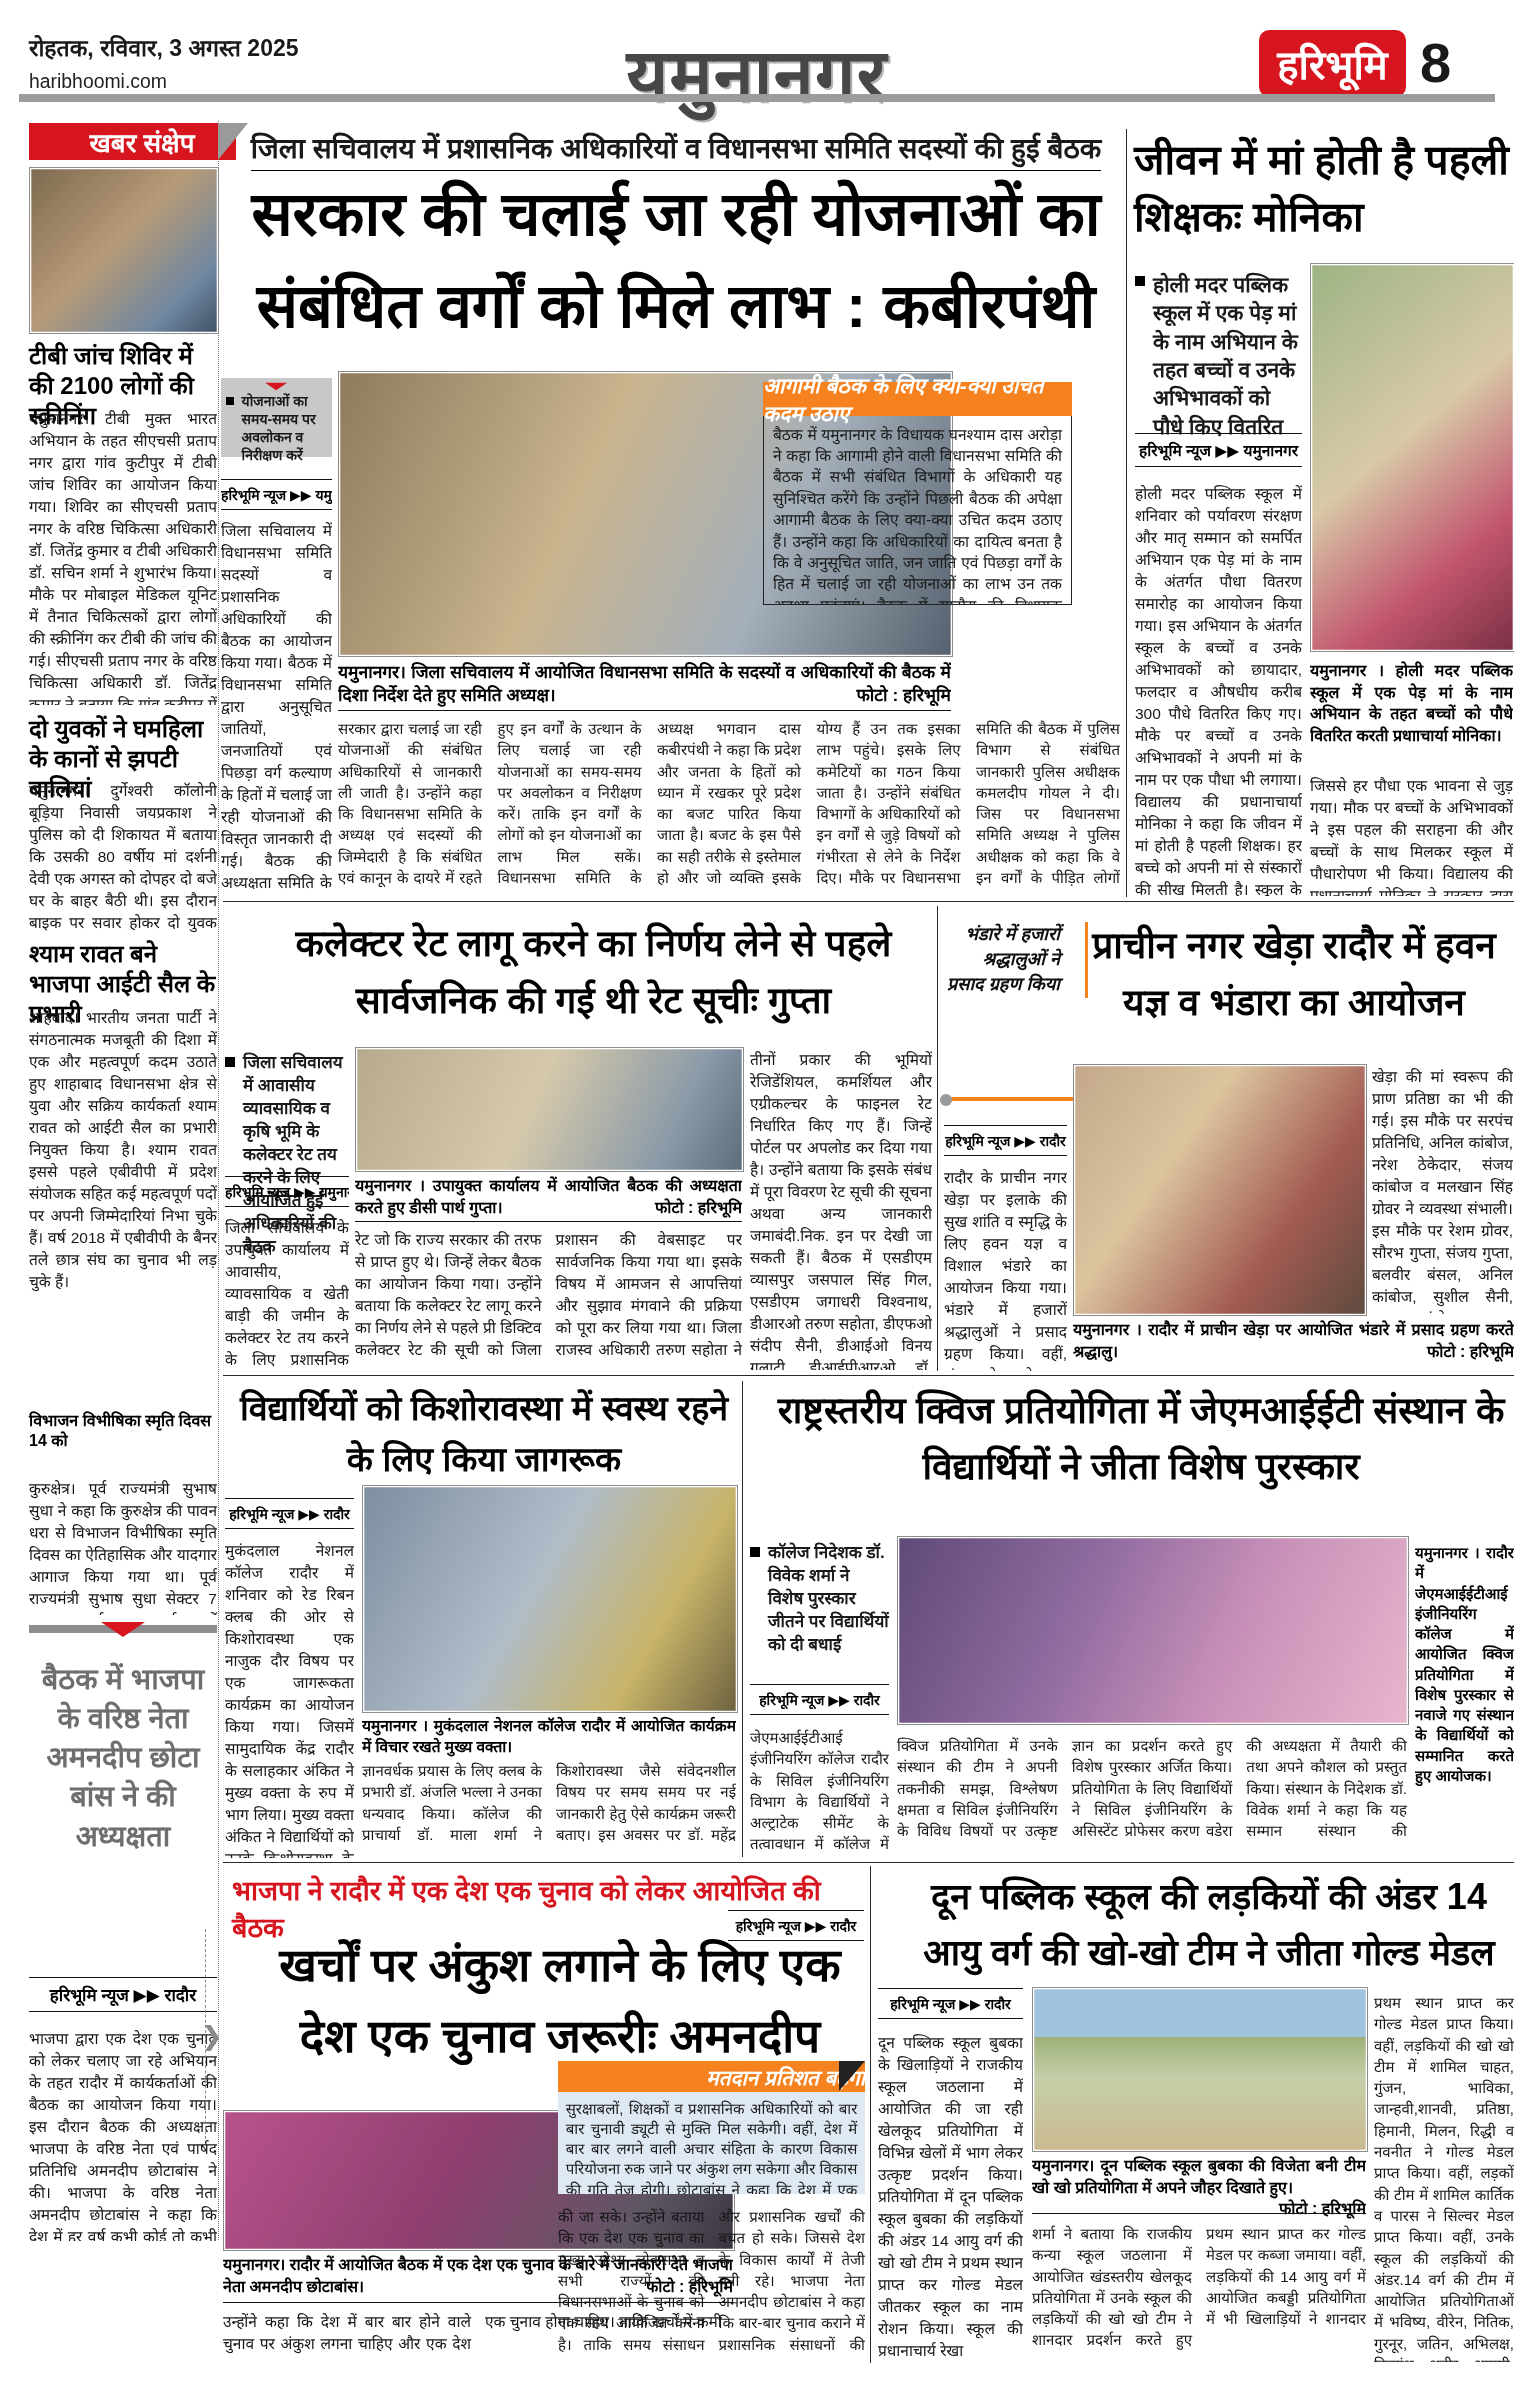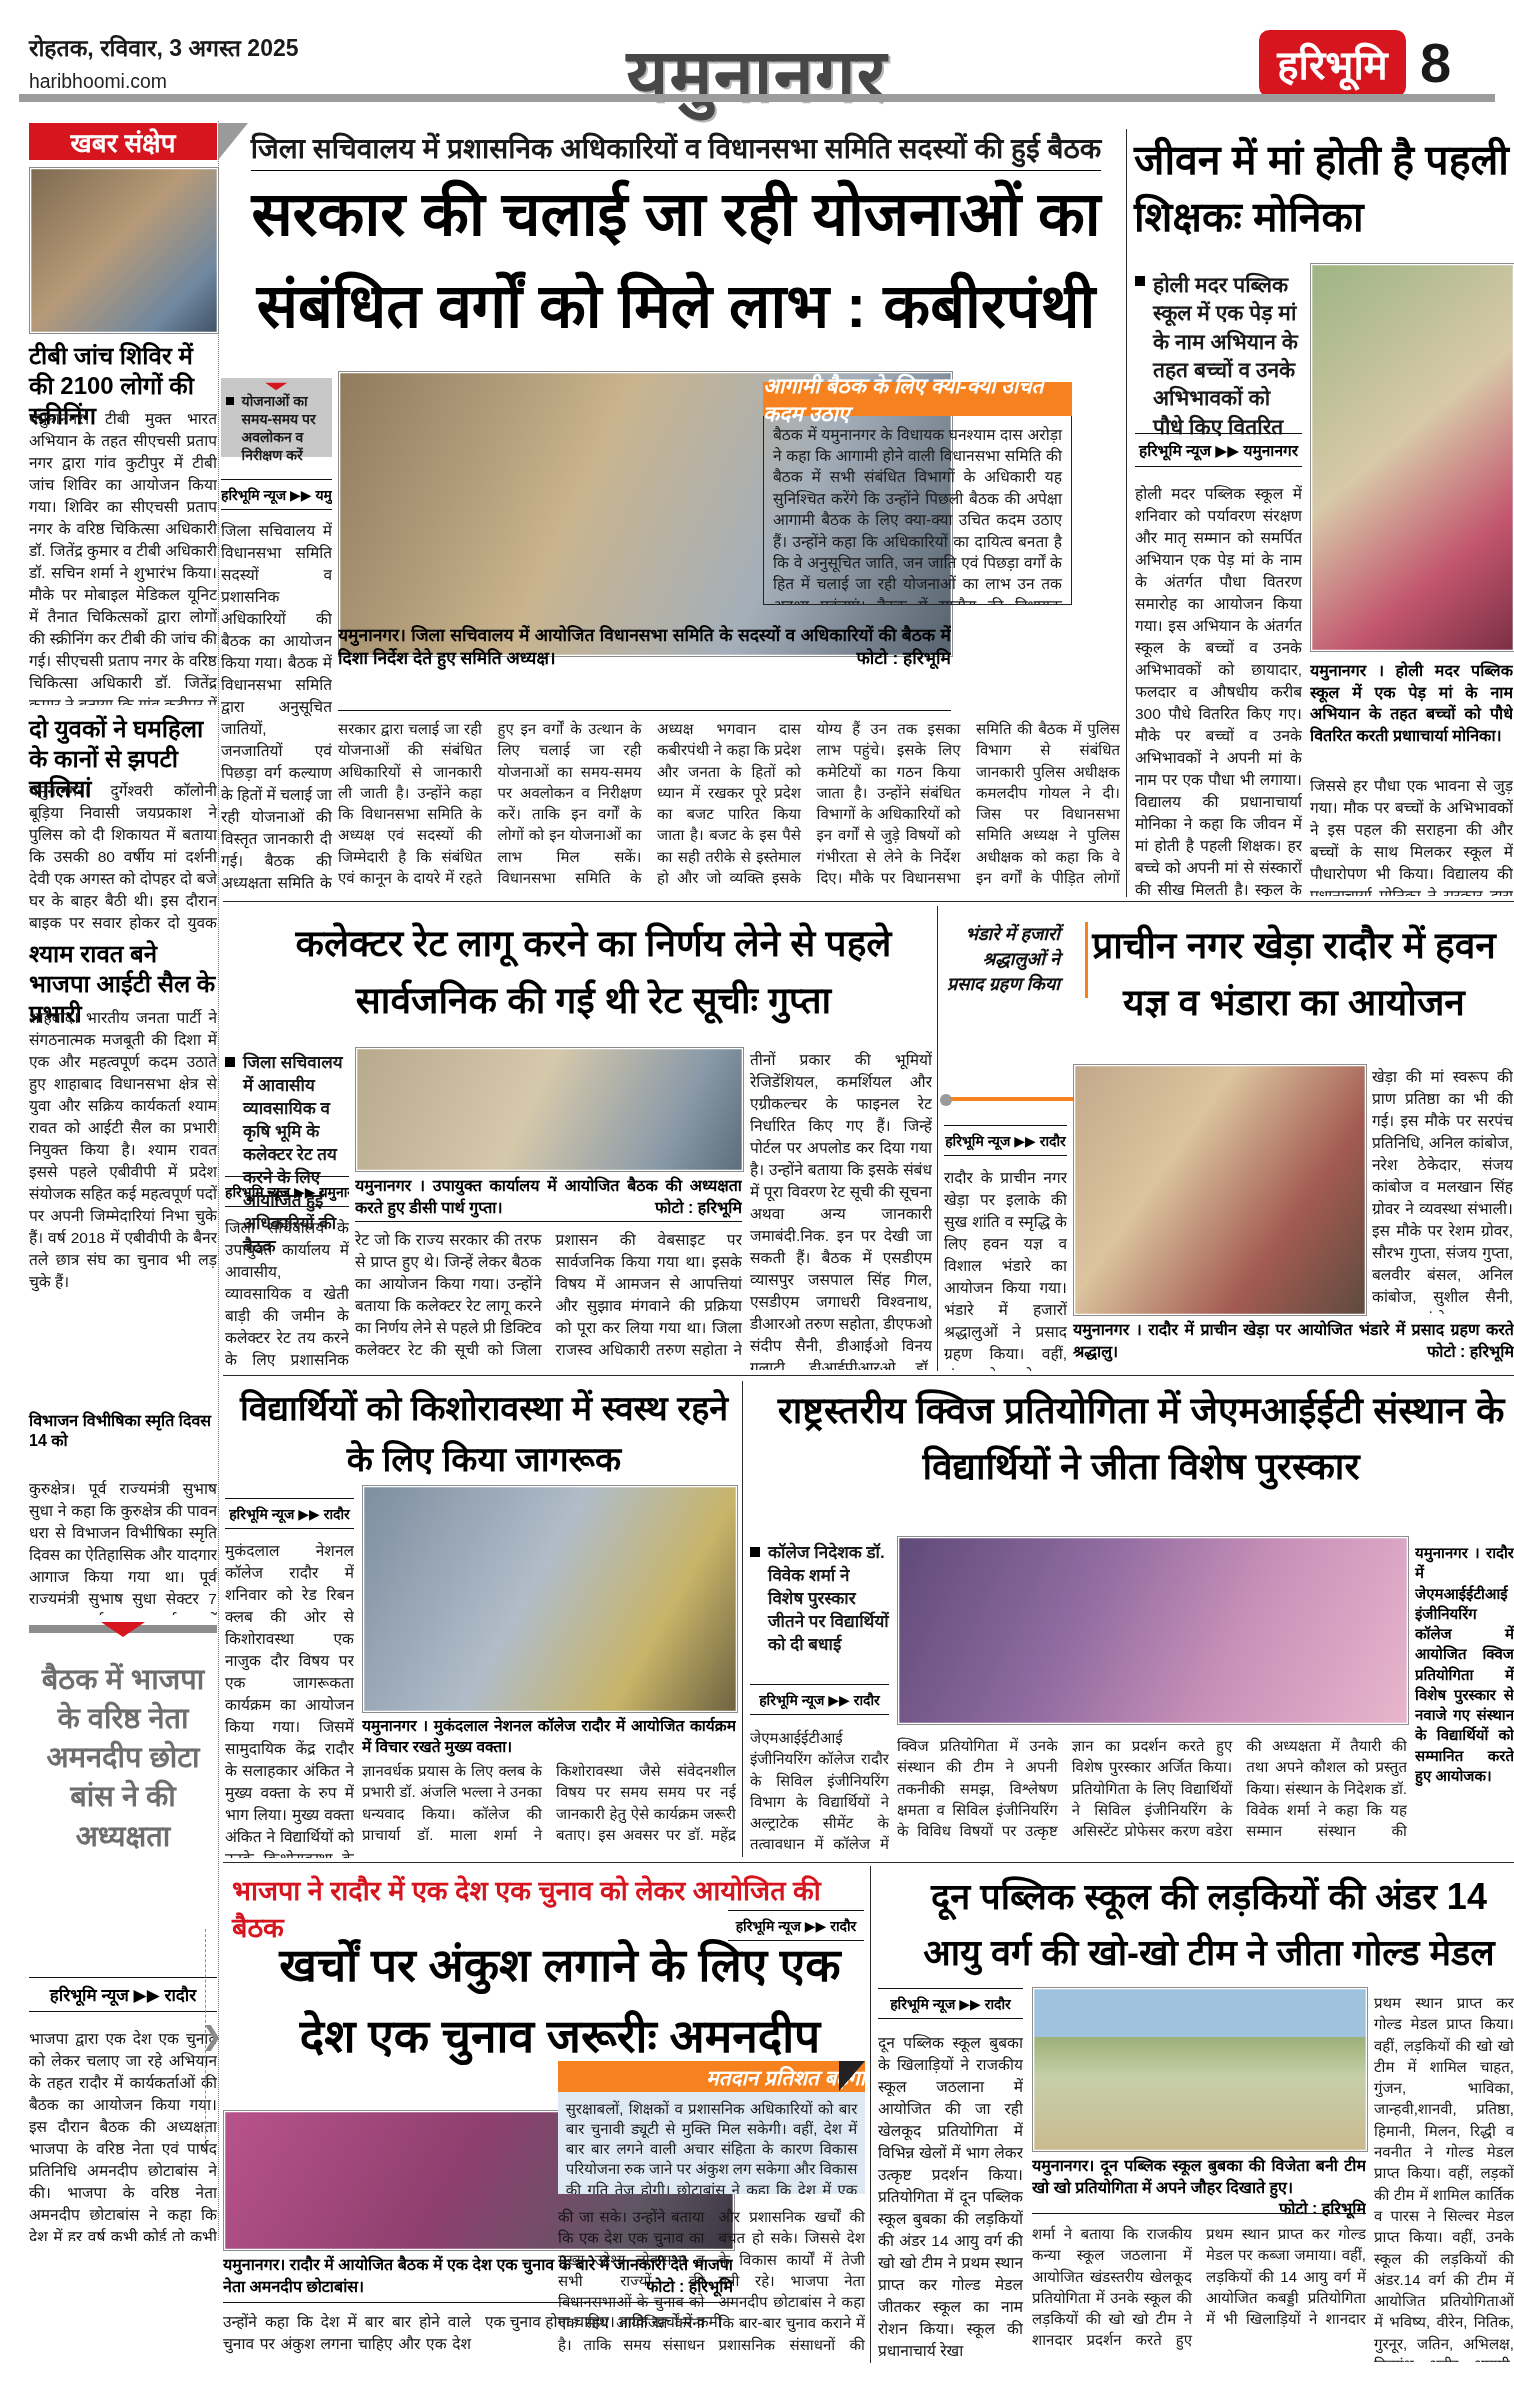--- a/index.html
+++ b/index.html
@@ -41,21 +41,21 @@
 
   <div class="abs vdash" style="left:218px;top:121px;height:2119px;"></div>
   <div class="abs vrule" style="left:1126px;top:129px;height:768px;"></div>
   <div class="abs vrule" style="left:937px;top:906px;height:465px;"></div>
   <div class="abs vrule" style="left:742px;top:1381px;height:476px;"></div>
   <div class="abs vrule" style="left:870px;top:1866px;height:497px;"></div>
   <div class="abs hdouble" style="left:223px;top:901px;width:1291px;"></div>
   <div class="abs hrule" style="left:223px;top:1375px;width:1291px;"></div>
   <div class="abs hrule" style="left:223px;top:1862px;width:1291px;"></div>
 
-  <div class="abs" style="left:29px;top:123px;width:188px;height:37px;background:#d6151f;display:flex;align-items:center;justify-content:center;">
+  <div class="abs" style="left:29px;top:123px;width:188px;height:37px;background:#d6151f;display:flex;align-items:center;justify-content:center;padding-left:19px;">
     <span style="color:#fff;font-size:26px;font-weight:900;">खबर संक्षेप</span>
   </div>
   <div class="abs fold" style="left:218px;top:123px;"></div>
 
   <div class="abs photo" style="left:29px;top:167px;width:188px;height:165px;background:linear-gradient(135deg,#7d6a50 0%,#b79a77 45%,#6f87a0 80%,#3e5166 100%);"></div>
   <div class="abs hl" style="left:29px;top:341px;width:188px;font-size:24px;line-height:1.25;">टीबी जांच शिविर में की 2100 लोगों की स्क्रीनिंग</div>
   <div class="abs body-text" style="left:29px;top:408px;width:188px;height:297px;">यमुनानगर। टीबी मुक्त भारत अभियान के तहत सीएचसी प्रताप नगर द्वारा गांव कुटीपुर में टीबी जांच शिविर का आयोजन किया गया। शिविर का सीएचसी प्रताप नगर के वरिष्ठ चिकित्सा अधिकारी डॉ. जितेंद्र कुमार व टीबी अधिकारी डॉ. सचिन शर्मा ने शुभारंभ किया। मौके पर मोबाइल मेडिकल यूनिट में तैनात चिकित्सकों द्वारा लोगों की स्क्रीनिंग कर टीबी की जांच की गई। सीएचसी प्रताप नगर के वरिष्ठ चिकित्सा अधिकारी डॉ. जितेंद्र कुमार ने बताया कि गांव कुटीपुर में लगाए गए टीबी जांच शिविर में 2100 लोगों की स्क्रीनिंग की गई। जिनमें से 31 लोगों के एक्सरे और 15 लोगों के बलगम सैंपल लिए गए हैं। जिन्हें परीक्षण के लिए भेजा गया है।</div>
 
   <div class="abs hl" style="left:29px;top:714px;width:188px;font-size:24px;line-height:1.25;">दो युवकों ने घमहिला के कानों से झपटी बालियां</div>
   <div class="abs body-text" style="left:29px;top:780px;width:188px;height:155px;">यमुनानगर। दुर्गेश्वरी कॉलोनी बूड़िया निवासी जयप्रकाश ने पुलिस को दी शिकायत में बताया कि उसकी 80 वर्षीय मां दर्शनी देवी एक अगस्त को दोपहर दो बजे घर के बाहर बैठी थी। इस दौरान बाइक पर सवार होकर दो युवक आए। आरोपी युवकों ने आते ही उसकी मां के कानों से सोने की बालियां झपट ली और मौके से फरार हो गए। जब उसकी मां ने शोर मचाया तो वह घर से बाहर आए और आरोपियों का पीछा करने का प्रयास किया। मगर आरोपी भागने में कामयाब हो गए। उसने मामले की सूचना पुलिस को दी। पुलिस ने मामले की जांच के बाद आरोपी युवकों के खिलाफ केस दर्ज कर कार्रवाई शुरू कर दी।</div>
@@ -86,21 +86,21 @@
       </div>
     <div style="display:flex;">
       <span class="sq" style="width:7.7px;height:7.7px;flex-basis:7.7px;"></span>
       <span style="font-size:14px;font-weight:800;line-height:1.3;">योजनाओं का समय-समय पर अवलोकन व निरीक्षण करें</span>
     </div>
   </div>
   <div class="abs byline" style="left:221px;top:479px;width:111px;font-size:14px;">हरिभूमि न्यूज ▶▶ यमुनानगर</div>
   <div class="abs body-text" style="left:221px;top:520px;width:111px;height:374px;">जिला सचिवालय में विधानसभा समिति सदस्यों व प्रशासनिक अधिकारियों की बैठक का आयोजन किया गया। बैठक में विधानसभा समिति द्वारा अनुसूचित जातियों, जनजातियों एवं पिछड़ा वर्ग कल्याण के हितों में चलाई जा रही योजनाओं की विस्तृत जानकारी दी गई। बैठक की अध्यक्षता समिति के अध्यक्ष भगवान दास कबीरपंथी ने की। समिति के अध्यक्ष भगवान दास कबीरपंथी ने कहा कि पिछड़ा वर्ग के उत्थान के लिए समिति का गठन भगवान द्वारा किया गया है। इसी वक्त इन जातियों के लोगों के उत्थान के लिए समय समय पर</div>
 
   <div class="abs photo" style="left:338px;top:371px;width:613px;height:284px;background:linear-gradient(115deg,#8f7a5d 0%,#c9b48e 40%,#a4afba 70%,#55616e 100%);"></div>
-  <div class="abs caption" style="left:338px;top:624px;width:613px;font-size:17.4px;">
+  <div class="abs caption" style="left:338px;top:661px;width:613px;font-size:17.4px;">
     <span>यमुनानगर। जिला सचिवालय में आयोजित विधानसभा समिति के सदस्यों व अधिकारियों की बैठक में दिशा निर्देश देते हुए समिति अध्यक्ष।</span>
     <span style="float:right;font-weight:700;">फोटो : हरिभूमि</span>
   </div>
   <div class="abs hrule" style="left:338px;top:710px;width:613px;border-top-color:#111;"></div>
 
   <div class="abs" style="left:763px;top:382px;width:309px;">
     <div style="background:#f5821f;height:34px;display:flex;align-items:center;justify-content:center;">
       <span style="color:#fff;font-size:21px;font-weight:900;font-style:italic;">आगामी बैठक के लिए क्या-क्या उचित कदम उठाए</span>
     </div>
     <div style="border:1.9px solid #222;border-top:none;padding:7.7px 9px;font-size:15.5px;line-height:1.38;text-align:justify;height:173px;overflow:hidden;">बैठक में यमुनानगर के विधायक घनश्याम दास अरोड़ा ने कहा कि आगामी होने वाली विधानसभा समिति की बैठक में सभी संबंधित विभागों के अधिकारी यह सुनिश्चित करेंगे कि उन्होंने पिछली बैठक की अपेक्षा आगामी बैठक के लिए क्या-क्या उचित कदम उठाए हैं। उन्होंने कहा कि अधिकारियों का दायित्व बनता है कि वे अनुसूचित जाति, जन जाति एवं पिछड़ा वर्गों के हित में चलाई जा रही योजनाओं का लाभ उन तक अवश्य पहुंचाएं। बैठक में साढौरा की विधायक रेणूबाला, विधायक रामकरण, जरनैल सिंह, पवन खरखौदा, विधानसभा सचिव कंवर सिंह ने भी अपने विचार रखे। इस अवसर पर जिला उपायुक्त पार्थ गुप्ता, पुलिस अधीक्षक कमलदीप गोयल, नगर निगम के आयुक्त अखिल पिलानी, अतिरिक्त उपायुक्त नवीन आहूजा व जगाधरी के एसडीएम विश्वनाथ आदि मौजूद रहे।</div>

